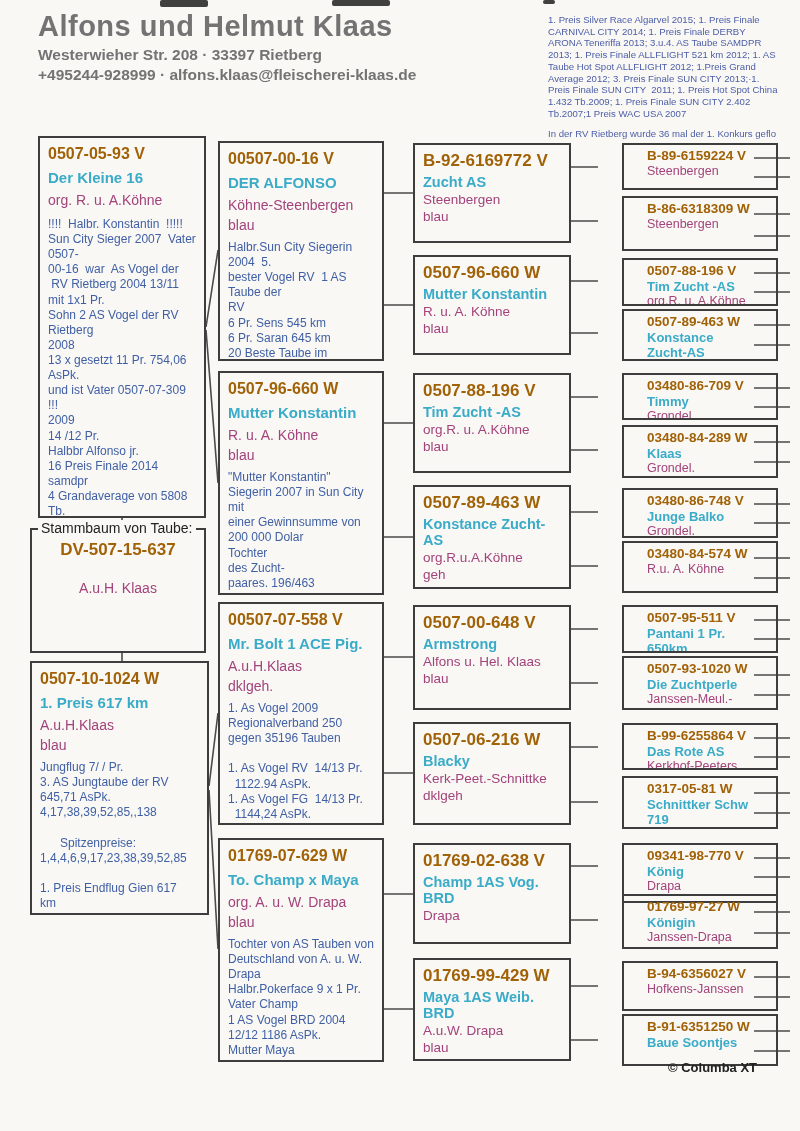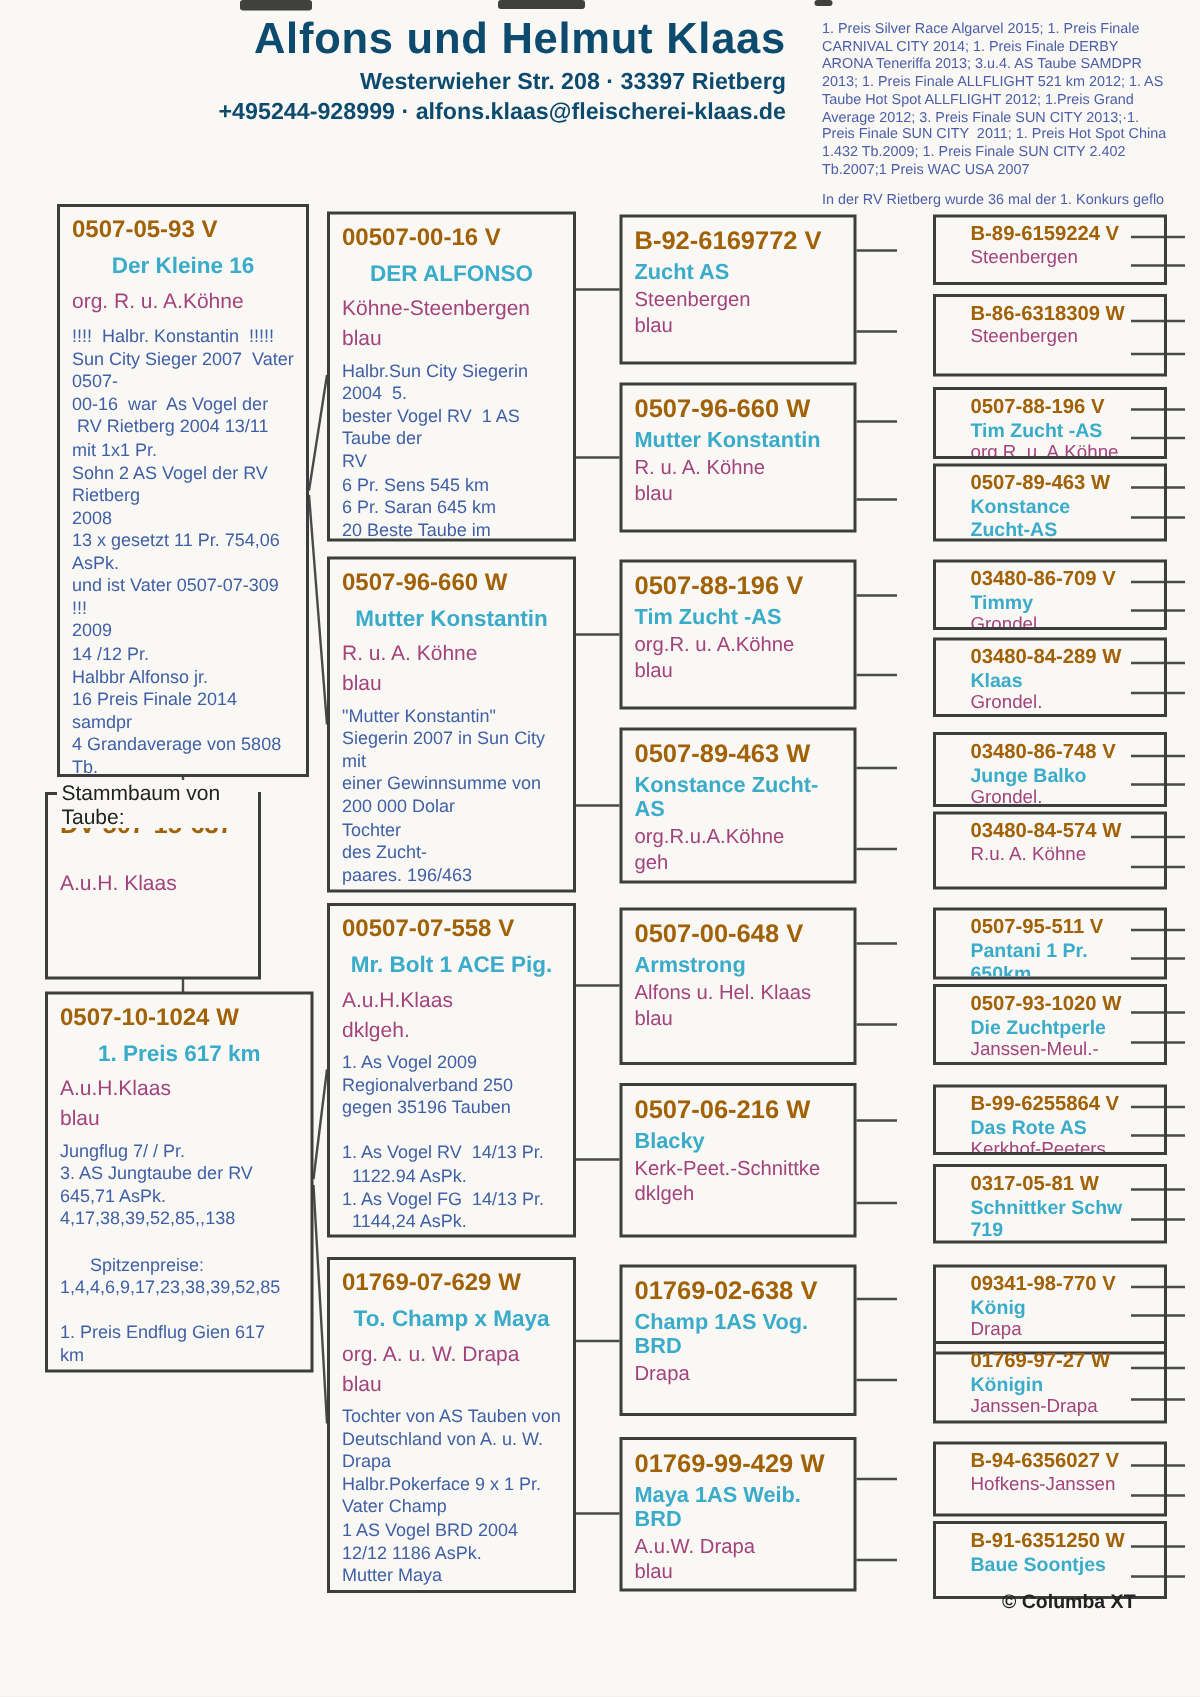--- a/index.html
+++ b/index.html
@@ -3,21 +3,21 @@
 <meta charset="utf-8">
 <style>
   html,body{margin:0;padding:0;}
   body{font-family:"Liberation Sans",sans-serif;background:#e8e6e2;}
   .page{position:relative;width:800px;height:1131px;background:#f9f8f5;overflow:hidden;}
 
   
   .artifact{position:absolute;background:#262626;border-radius:2px;opacity:.88;}
 
   
-  .header{position:absolute;left:38px;top:10px;width:486px;text-align:right;color:#0c4a6e;}
+  .header{position:absolute;left:38px;top:10px;width:486px;text-align:left;color:#737373;}
   .header .title{font-size:29px;font-weight:bold;letter-spacing:.5px;line-height:1.15;}
   .header .addr{font-size:15.5px;font-weight:bold;margin-top:3px;}
   .header .contact{font-size:15.5px;font-weight:bold;margin-top:2px;}
 
   
   .achv{position:absolute;left:548px;top:14px;width:250px;color:#4c5ea7;font-size:9.6px;line-height:1.22;}
   .achv .achv-text{white-space:pre-wrap;}
   .achv .achv-note{margin-top:9px;white-space:pre-wrap;}
 
   
@@ -27,39 +27,39 @@
   .box{position:absolute;border:2px solid #3d3d3d;box-sizing:border-box;overflow:hidden;background:transparent;}
   .ring{font-weight:bold;color:#a16207;}
   .pname{font-weight:bold;color:#3aabc8;}
   .breeder{color:#a3437b;}
   .colorline{color:#a3437b;}
   .bodytext{color:#4060a5;white-space:pre-wrap;}
   .pname:empty,.breeder:empty,.colorline:empty,.bodytext:empty{display:none;}
 
   .c1,.c2{padding:7px 8px;}
   .c1 .ring,.c2 .ring{font-size:16px;margin-bottom:6px;}
-  .c1 .pname,.c2 .pname{font-size:15px;margin-bottom:6px;text-align:center;}
+  .c1 .pname,.c2 .pname{font-size:15px;margin-bottom:6px;}
   .c1 .breeder,.c2 .breeder{font-size:14px;margin-bottom:4px;}
   .c1 .colorline,.c2 .colorline{font-size:14px;margin-bottom:7px;}
   .c1 .bodytext,.c2 .bodytext{font-size:12px;line-height:1.26;}
   .c1 .breeder{margin-bottom:9px;}
 
   .c3{padding:6px 8px;}
   .c3 .ring{font-size:17px;margin-bottom:3px;}
   .c3 .pname{font-size:14.5px;margin-bottom:2px;}
   .c3 .breeder{font-size:13.5px;margin-bottom:2px;}
   .c3 .colorline{font-size:13.5px;}
 
   .c4{padding:3px 23px;border-width:2px;margin-left:24px;}
   .c4 .ring{font-size:13.5px;line-height:1.18;}
   .c4 .pname{font-size:13px;line-height:1.18;}
   .c4 .breeder{font-size:12.5px;line-height:1.18;}
 
   
-  .subject{position:absolute;left:30px;top:528px;width:144px;height:125px;border:2px solid #3d3d3d;box-sizing:border-box;padding:10px 8px 6px 8px;}
+  .subject{position:absolute;left:30px;top:528px;width:176px;height:125px;border:2px solid #3d3d3d;box-sizing:border-box;padding:10px 8px 6px 8px;text-align:center;}
   .subject .legend{position:absolute;top:-10px;left:6px;background:#f9f8f5;padding:0 3px;font-size:14px;color:#222;}
   .subject .ring{font-size:17px;}
   .subject .breeder{font-size:14px;margin-top:20px;}
 
   .footer{position:absolute;left:668px;top:1060px;font-size:13px;font-weight:600;color:#222;}
 </style>
 </head>
 <body>
 
 <div class="page">

